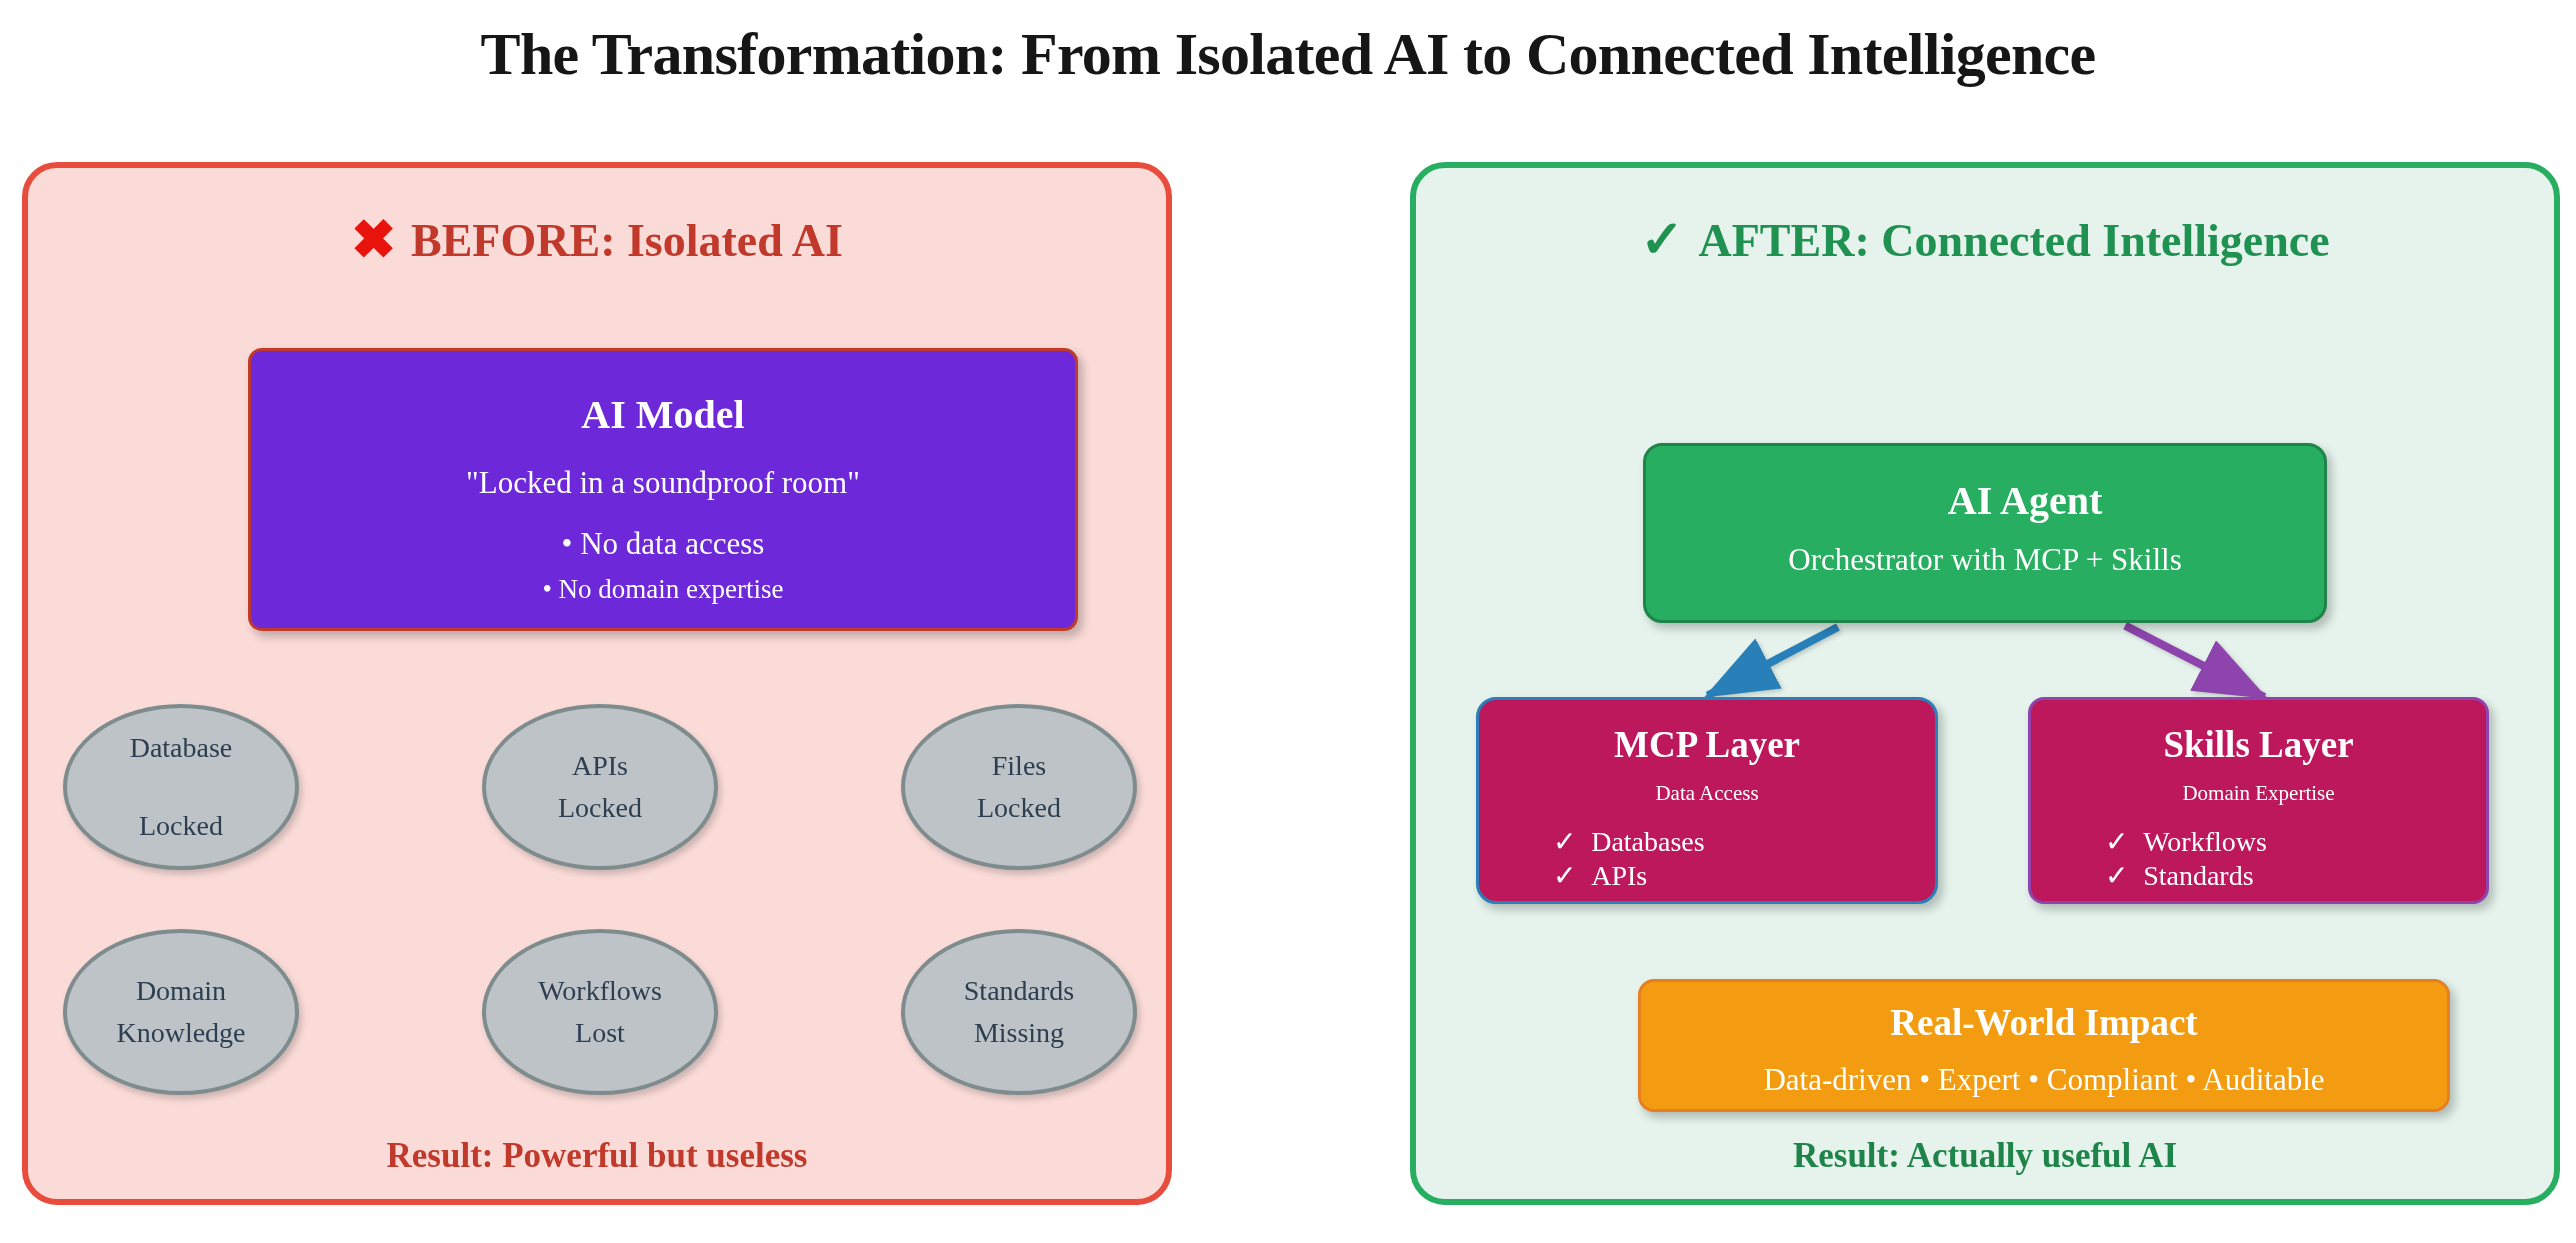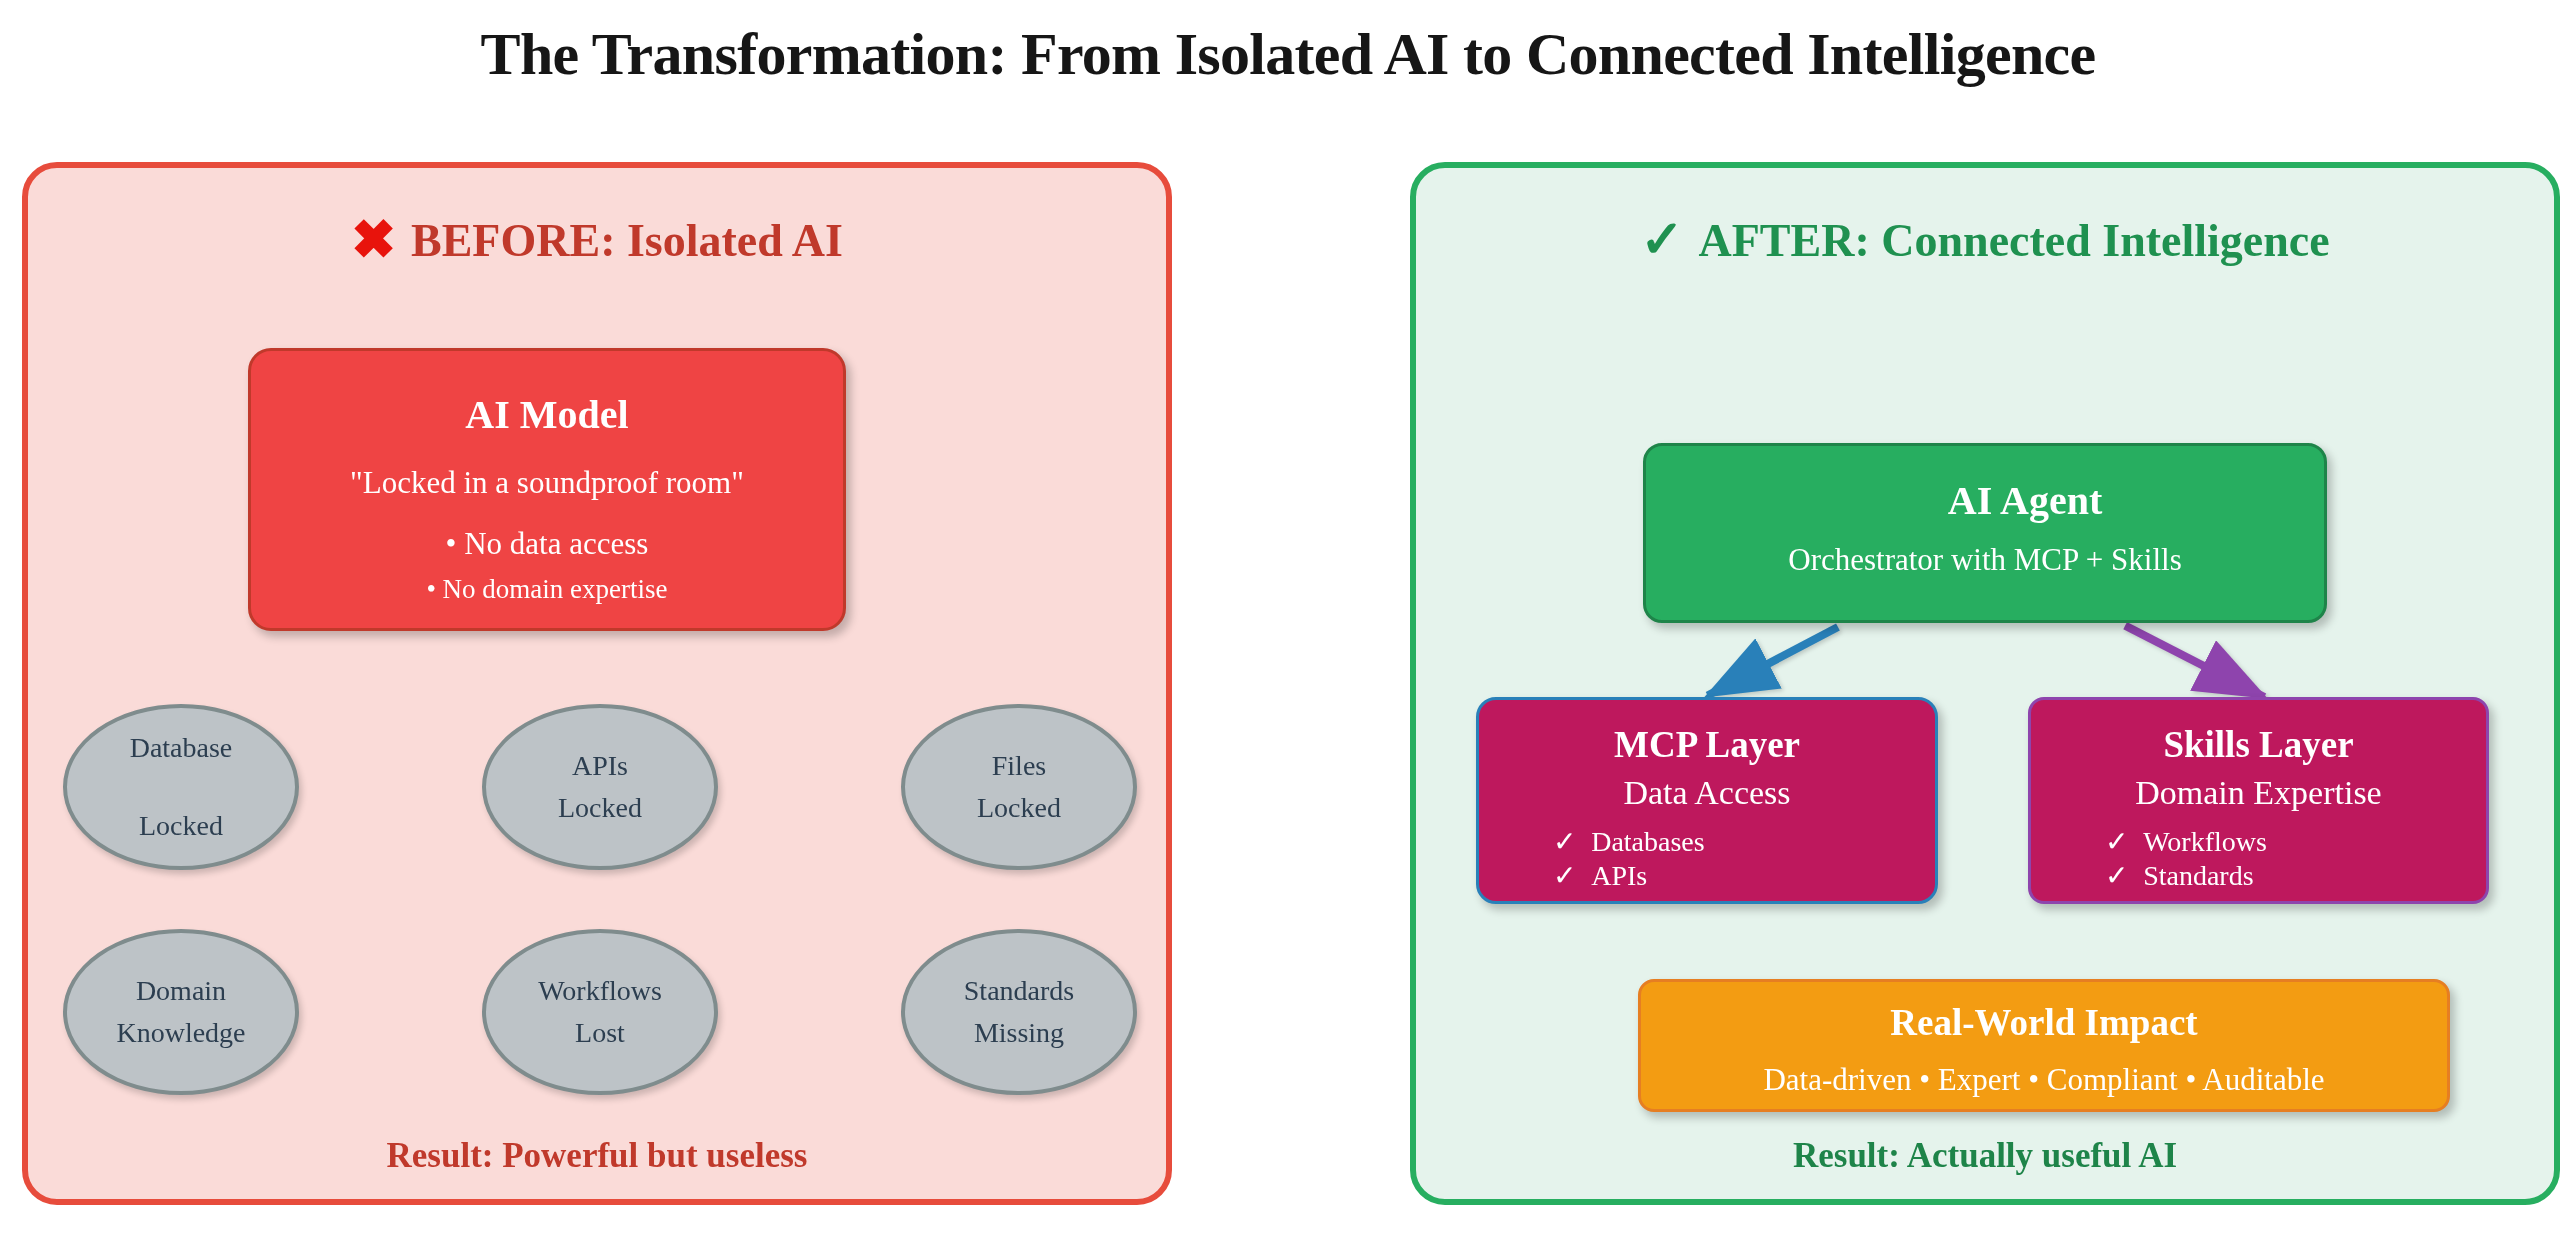--- a/index.html
+++ b/index.html
@@ -29,21 +29,21 @@
   .x-icon{font-size:54px;color:#e8130c;font-weight:bold;line-height:54px;}
   .check-icon{font-size:52px;color:#1f9150;font-weight:bold;line-height:52px;}
   
   .node{
     position:absolute;box-sizing:border-box;color:#ffffff;
     box-shadow:4.4px 5.9px 8.8px rgba(0,0,0,0.22);
   }
   .n-line{position:absolute;left:0;width:100%;text-align:center;white-space:nowrap;}
   .n-title{font-weight:bold;}
   
-  #ai-model{left:220px;top:180px;width:598px;height:283px;background:#ef4444;border:3.7px solid #c0392b;border-radius:23px;}
+  #ai-model{left:220px;top:180px;width:830px;height:283px;background:#6d28d9;border:3.7px solid #c0392b;border-radius:14px;}
   #ai-model .n-title{top:37px;line-height:53px;font-size:40px;}
   #ai-model .quote{top:112px;line-height:40px;font-size:31px;}
   #ai-model .b1{top:173px;line-height:40px;font-size:31px;}
   #ai-model .b2{top:218px;line-height:40px;font-size:27px;}
   
   .ellipse{
     position:absolute;width:236px;height:166px;box-sizing:border-box;
     background:#bdc3c7;border:4.4px solid #7f8c8d;border-radius:50%;
     display:flex;flex-direction:column;align-items:center;justify-content:center;
     color:#2c3e50;font-size:28px;line-height:42px;text-align:center;
@@ -58,21 +58,21 @@
   }
   .panel-before .result-line{color:#c0392b;}
   .panel-after .result-line{color:#1e8449;}
   
   #agent{left:227px;top:275px;width:684px;height:180px;background:#27ae60;border:3.7px solid #1e8449;border-radius:19px;}
   #agent .n-title{top:28px;line-height:53px;font-size:40px;margin-left:40px;}
   #agent .n-sub{top:94px;line-height:40px;font-size:31px;}
   #mcp{left:60px;top:529px;width:462px;height:207px;background:#be185d;border:3.7px solid #2980b9;border-radius:20px;}
   #skills{left:612px;top:529px;width:461px;height:207px;background:#be185d;border:3.7px solid #8e44ad;border-radius:16px;}
   .layer .n-title{top:17.7px;line-height:53px;font-size:37px;}
-  .layer .n-sub{top:73px;line-height:40px;font-size:34px;}
+  .layer .n-sub{top:73px;line-height:40px;font-size:21px;}
   .ck{position:absolute;left:74px;white-space:nowrap;font-size:28px;line-height:34px;}
   .ck .ck-icon{display:inline-block;margin-right:14.7px;}
   .ck1{top:125px;} .ck2{top:159px;}
   #impact{left:222px;top:811px;width:812px;height:133px;background:#f39c12;border:3.7px solid #e67e22;border-radius:16px;}
   #impact .n-title{top:14px;line-height:53px;font-size:37px;}
   #impact .n-sub{top:78px;line-height:40px;font-size:31px;}
   
   .arrows{position:absolute;left:0;top:0;filter:drop-shadow(2.2px 2.9px 2.2px rgba(0,0,0,0.18));}
 </style>
 </head>

